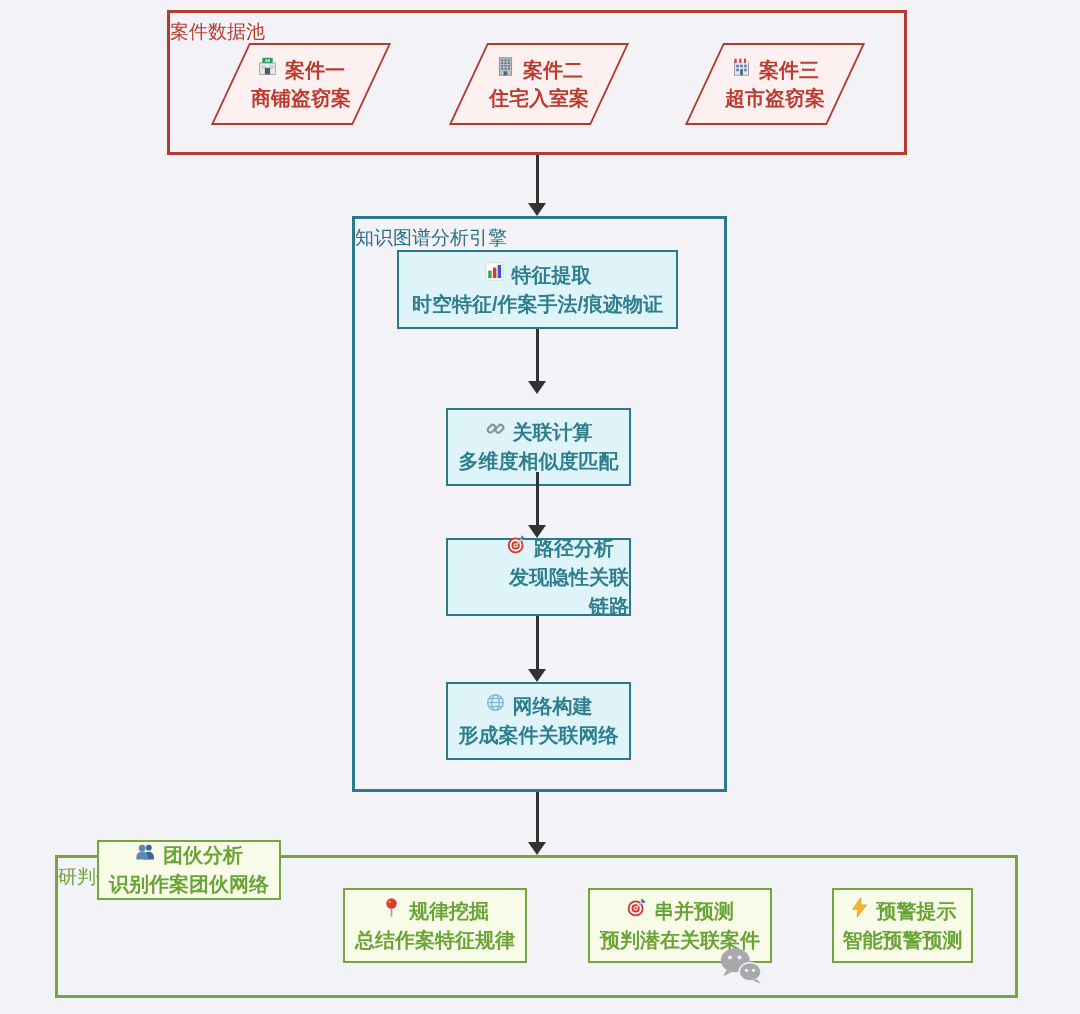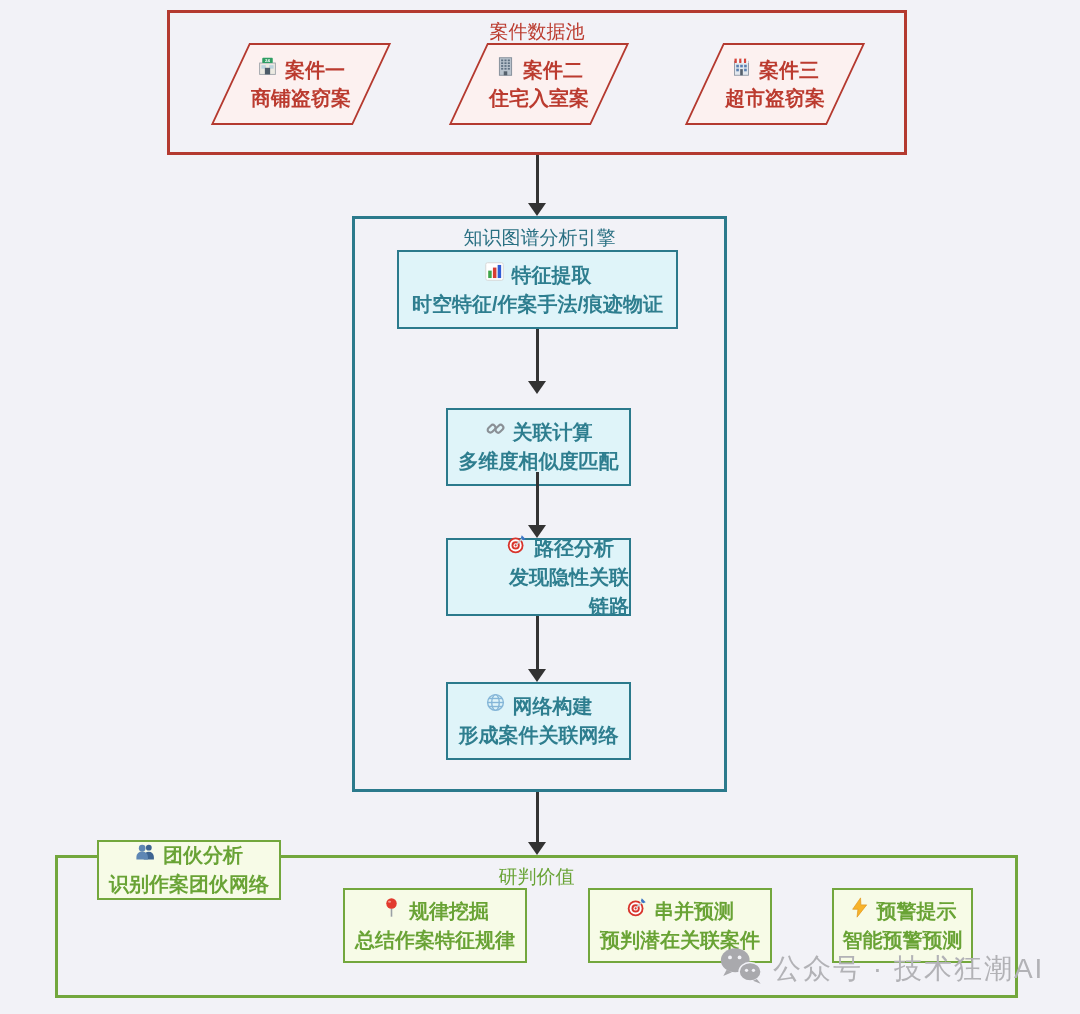--- a/index.html
+++ b/index.html
@@ -7,21 +7,21 @@
     width:1080px;height:1014px;overflow:hidden;
     background:#f2f2f7;
     font-family:"Liberation Sans","DejaVu Sans",sans-serif;
   }
   #canvas{position:relative;width:1080px;height:1014px;}
   *{box-sizing:border-box;}
 
   
   .subgraph{position:absolute;border:3px solid;background:transparent;}
   .subgraph-title{
-    position:absolute;top:6px;left:0;right:0;text-align:center;
+    position:absolute;top:6px;left:0;right:0;text-align:left;
     font-size:19px;font-weight:normal;
   }
   #sg-pool{left:167px;top:10px;width:740px;height:145px;border-color:#b43a30;}
   #sg-pool .subgraph-title{color:#bb3b2f;}
   #sg-engine{left:352px;top:216px;width:375px;height:576px;border-color:#2b7a8c;}
   #sg-engine .subgraph-title{color:#2a7083;}
   #sg-value{left:55px;top:855px;width:963px;height:143px;border-color:#73a73d;padding-left:18px;}
   #sg-value .subgraph-title{color:#6aa437;}
 
   
@@ -320,16 +320,15 @@
         <ellipse cx="18" cy="15" rx="15" ry="12.5" fill="#a9a9ad"></ellipse>
         <path d="M9 25 L5.5 31.5 L14.5 27.5 Z" fill="#a9a9ad"></path>
         <circle cx="12.5" cy="12" r="2" fill="#f2f2f7"></circle>
         <circle cx="22.5" cy="12" r="2" fill="#f2f2f7"></circle>
         <ellipse cx="33.5" cy="27" rx="11.5" ry="9.6" fill="#a9a9ad" stroke="#f2f2f7" stroke-width="1.6"></ellipse>
         <path d="M40.5 34.5 L44.5 39.5 L36.5 36.5 Z" fill="#a9a9ad"></path>
         <circle cx="29.8" cy="25.5" r="1.7" fill="#f2f2f7"></circle>
         <circle cx="37" cy="25.5" r="1.7" fill="#f2f2f7"></circle>
       </svg>
     </span>
-    <span>公众号 · 技术狂潮AI</span>
   </div>
 
 </div>
 
 </body></html>

